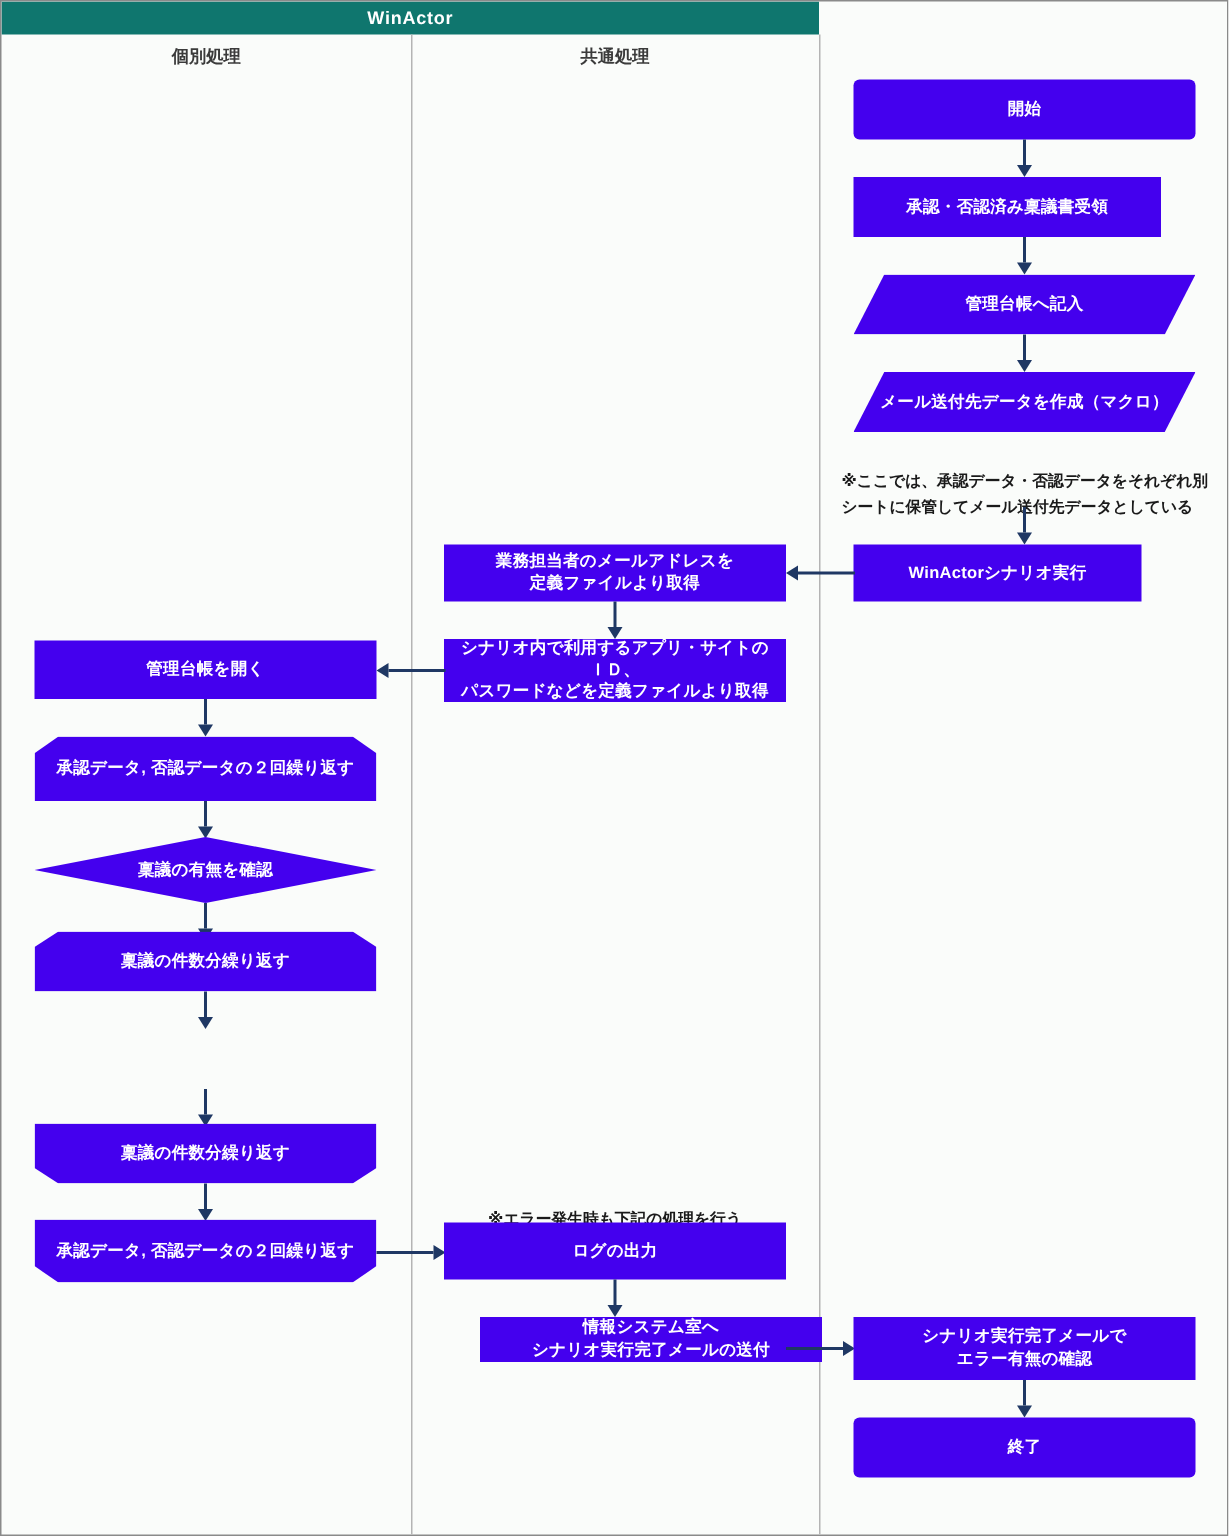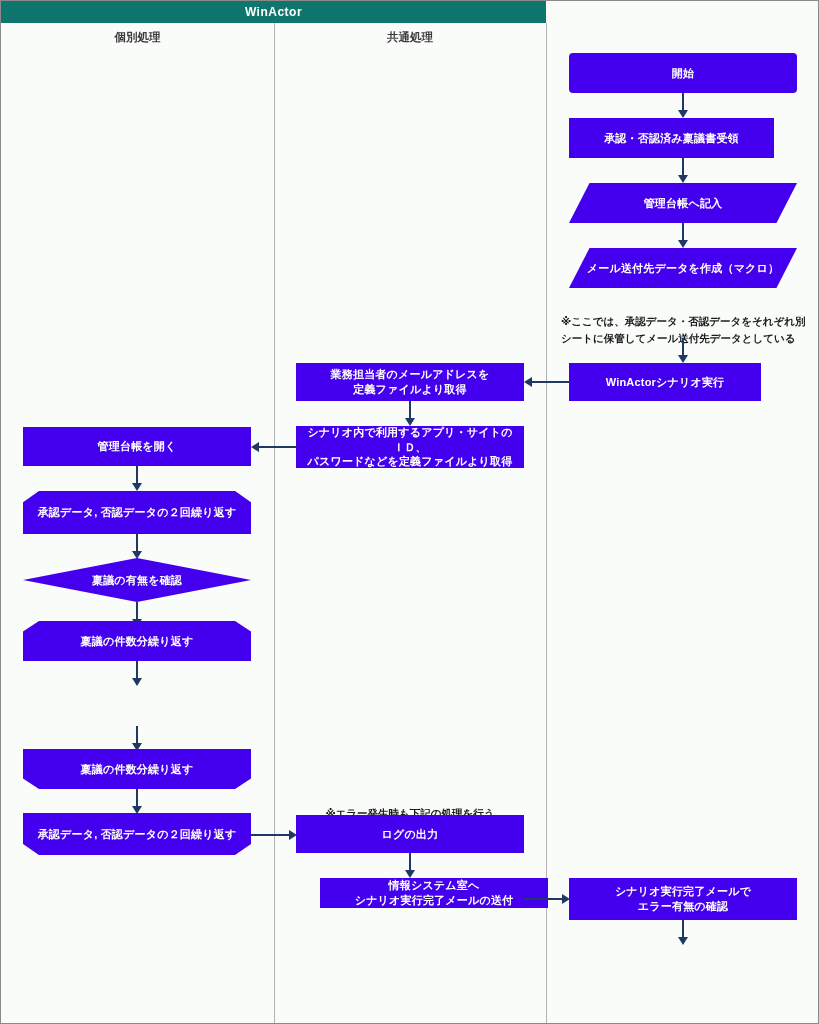--- a/index.html
+++ b/index.html
@@ -229,14 +229,17 @@
   <div class="arrow right" style="left:561px;top:893px;"></div>
 
   <div class="node shape-process" style="left:568px;top:877px;width:228px;height:42px;">
     <span>シナリオ実行完了メールで
 エラー有無の確認</span>
   </div>
 
   <div class="conn v" style="left:681px;top:919px;height:17px;"></div>
   <div class="arrow down" style="left:677px;top:936px;"></div>
 
+  <div class="node shape-terminator" style="left:568px;top:944px;width:228px;height:40px;">
+    <span>終了</span>
+  </div>
 
 </div>
 
 </body></html>

